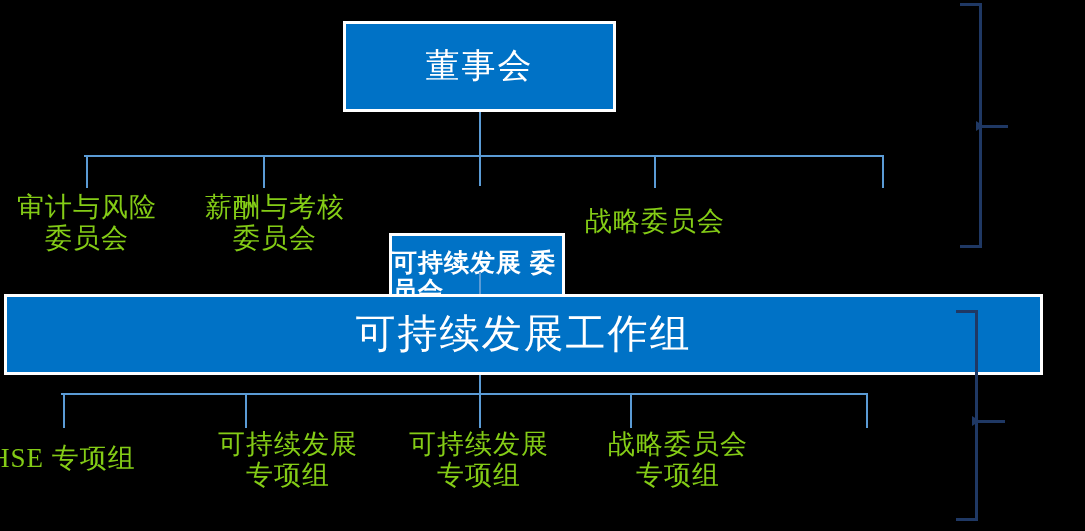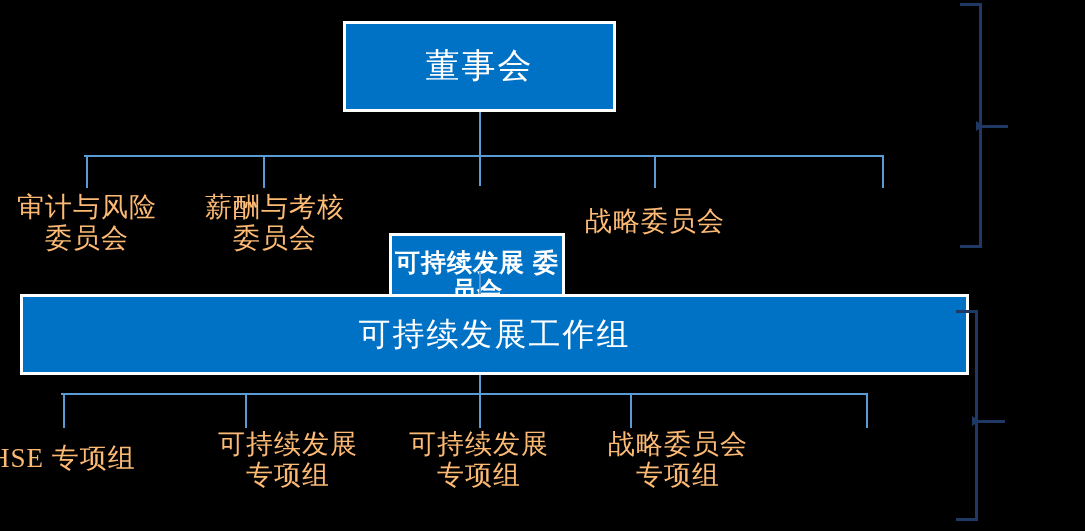--- a/index.html
+++ b/index.html
@@ -22,21 +22,21 @@
   
   .node-box {
     position: absolute;
     box-sizing: border-box;
     background: #0072C6;
     border: 3px solid #ffffff;
     color: #ffffff;
     display: flex;
     align-items: center;
     justify-content: center;
-    text-align: center;
+    text-align: left;
     line-height: 1.12;
   }
   #box-board {
     left: 343px;
     top: 21px;
     width: 273px;
     height: 91px;
     font-size: 34px;
     letter-spacing: 2px;
   }
@@ -45,32 +45,32 @@
     top: 186px;
     width: 176px;
     height: 86px;
     font-size: 25px;
     font-weight: bold;
     font-family: "Liberation Sans", "DejaVu Sans", sans-serif;
     letter-spacing: 1px;
     margin-top: 47px;
   }
   #box-working-group {
-    left: 20px;
+    left: 4px;
     top: 294px;
-    width: 949px;
+    width: 1039px;
     height: 81px;
-    font-size: 32px;
+    font-size: 40px;
     letter-spacing: 2px;
   }
 
   
   .text-node {
     position: absolute;
-    color: #fdba74;
+    color: #84cc16;
     text-align: center;
     line-height: 1.16;
     font-size: 27px;
     letter-spacing: 1px;
     white-space: pre-line;
   }
 
   
   .line {
     position: absolute;

